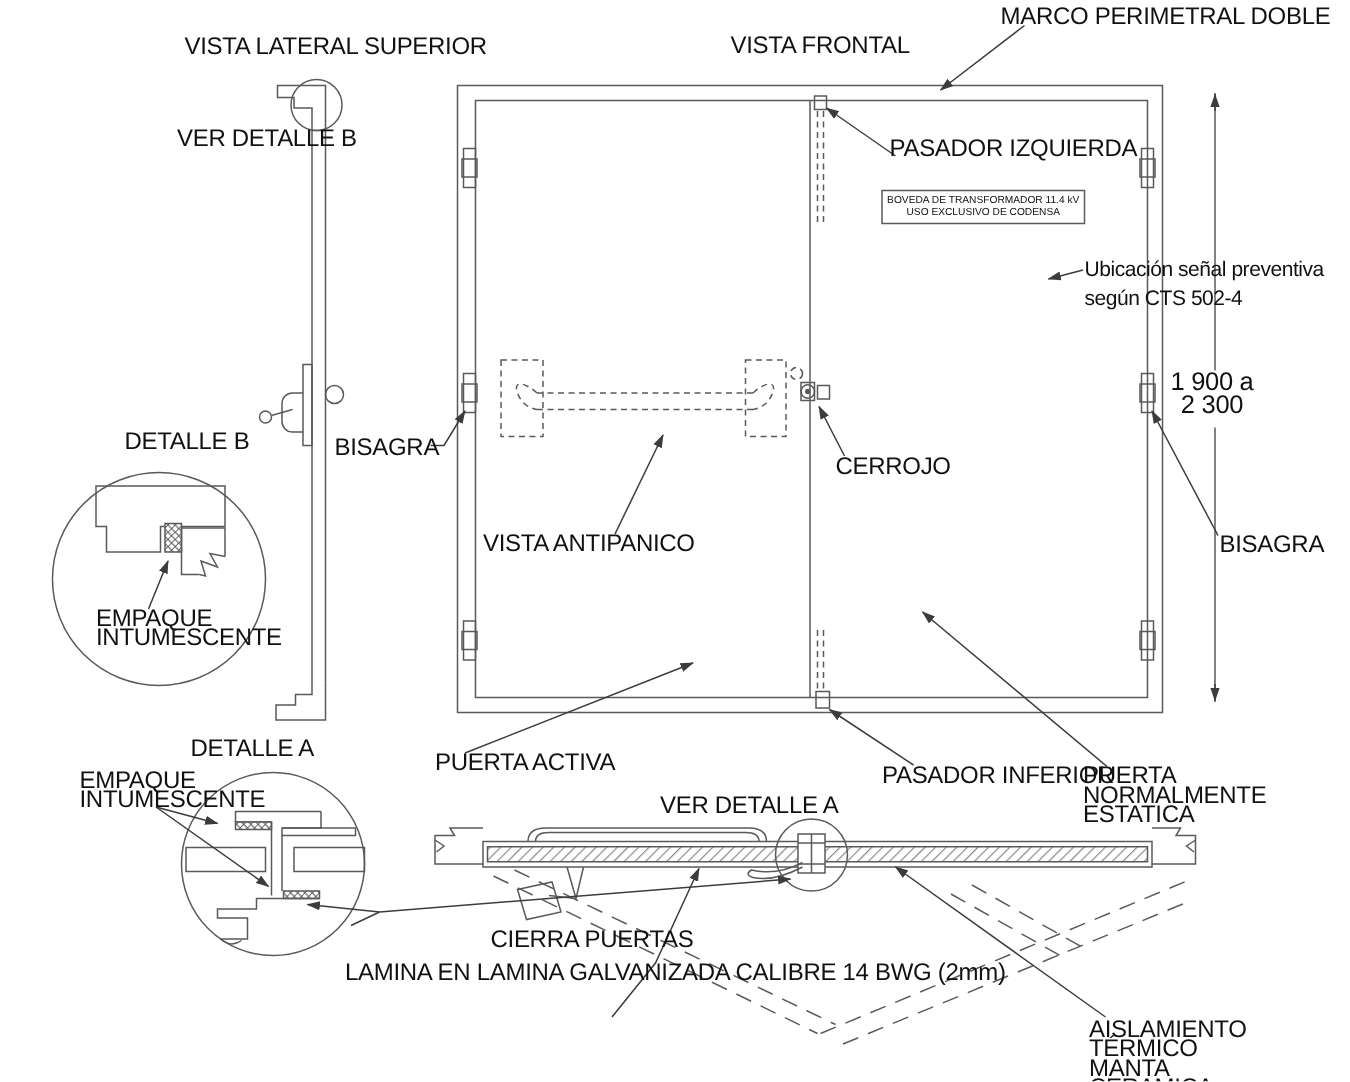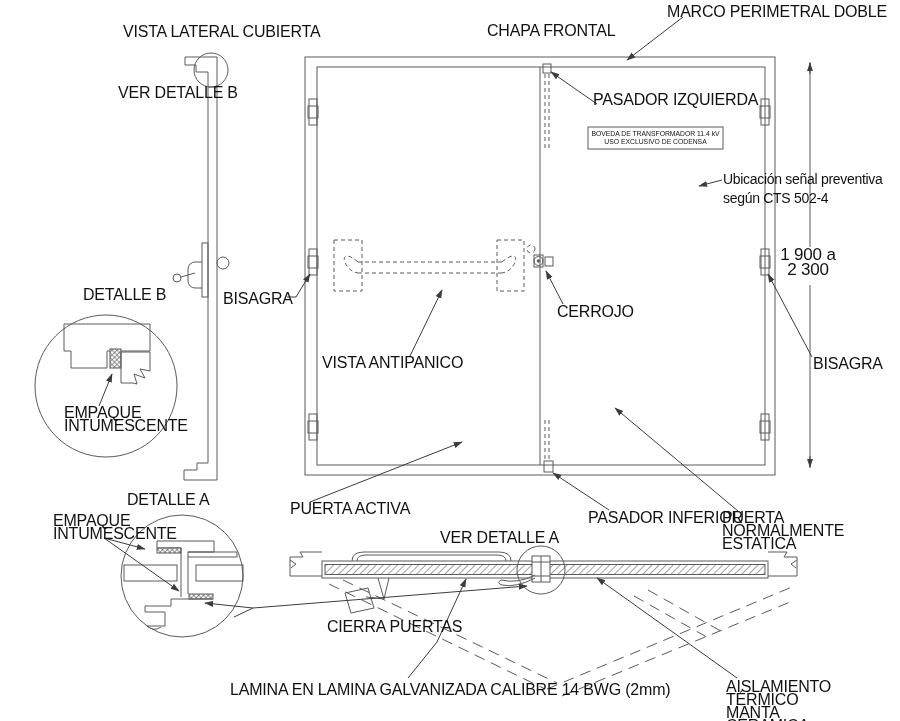--- a/index.html
+++ b/index.html
@@ -184,27 +184,27 @@
     <path d="M104,538 L145,549" marker-end="url(#arr)"></path>
     <path d="M104,538 L179,591" marker-end="url(#arr)"></path>
     <path d="M234,617 L253,608"></path>
     <path d="M253,608 L205,603" marker-end="url(#arr)"></path>
     <path d="M253,608 L527,586" marker-end="url(#arr)"></path>
     <path d="M408,678 L437,642 L466,579" marker-end="url(#arr)"></path>
     <path d="M737,678 L597,578" marker-end="url(#arr)"></path>
   </g>
 </svg>
 
-  <div class="lbl" style="left:123px;top:25px">VISTA LATERAL CUBIERTA</div>
+  <div class="lbl" style="left:123px;top:25px">VISTA LATERAL SUPERIOR</div>
   <div class="lbl" style="left:118px;top:86px">VER DETALLE B</div>
   <div class="lbl" style="left:83px;top:288px">DETALLE B</div>
   <div class="lbl" style="left:64px;top:406px">EMPAQUE
 INTUMESCENTE</div>
 
-  <div class="lbl" style="left:487px;top:24px">CHAPA FRONTAL</div>
+  <div class="lbl" style="left:487px;top:24px">VISTA FRONTAL</div>
   <div class="lbl" style="left:667px;top:5px">MARCO PERIMETRAL DOBLE</div>
   <div class="lbl" style="left:593px;top:93px">PASADOR IZQUIERDA</div>
   <div class="lbl-sign" style="left:588px;top:127px;width:135px;height:22px">BOVEDA DE TRANSFORMADOR 11.4 kV
 USO EXCLUSIVO DE CODENSA</div>
   <div class="lbl lbl-big" style="left:723px;top:170px">Ubicación señal preventiva
 según CTS 502-4</div>
   <div class="lbl" style="left:223px;top:292px">BISAGRA</div>
   <div class="lbl" style="left:557px;top:305px">CERROJO</div>
   <div class="lbl" style="left:322px;top:356px">VISTA ANTIPANICO</div>
   <div class="lbl lbl-dim" style="left:775px;top:247px;width:66px">1 900 a
@@ -214,17 +214,17 @@
   <div class="lbl" style="left:588px;top:511px">PASADOR INFERIOR</div>
   <div class="lbl" style="left:722px;top:511px">PUERTA NORMALMENTE
 ESTATICA</div>
 
   <div class="lbl" style="left:127px;top:493px">DETALLE A</div>
   <div class="lbl" style="left:53px;top:514px">EMPAQUE
 INTUMESCENTE</div>
 
   <div class="lbl" style="left:440px;top:531px">VER DETALLE A</div>
   <div class="lbl" style="left:327px;top:620px">CIERRA PUERTAS</div>
-  <div class="lbl" style="left:230px;top:683px">LAMINA EN LAMINA GALVANIZADA CALIBRE 14 BWG (2mm)</div>
+  <div class="lbl" style="left:230px;top:642px">LAMINA EN LAMINA GALVANIZADA CALIBRE 14 BWG (2mm)</div>
   <div class="lbl center" style="left:726px;top:680px;width:130px">AISLAMIENTO TÉRMICO
 MANTA CERAMICA</div>
 
 </div>
 
 </body></html>

